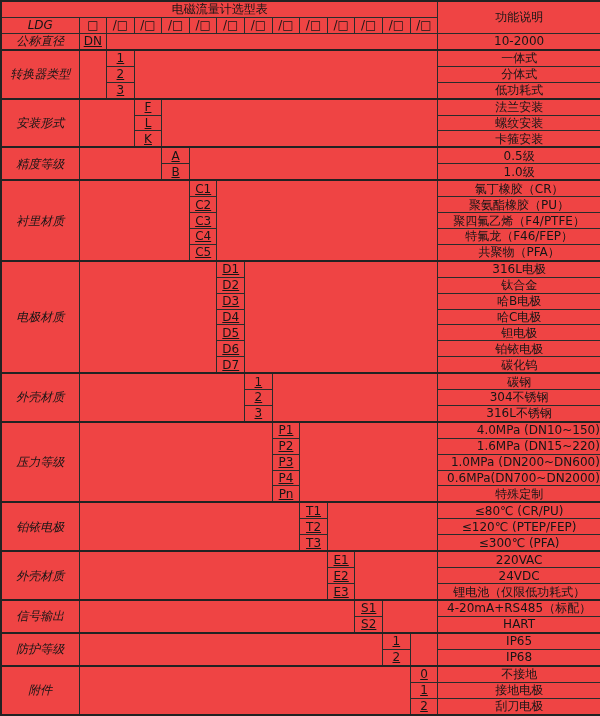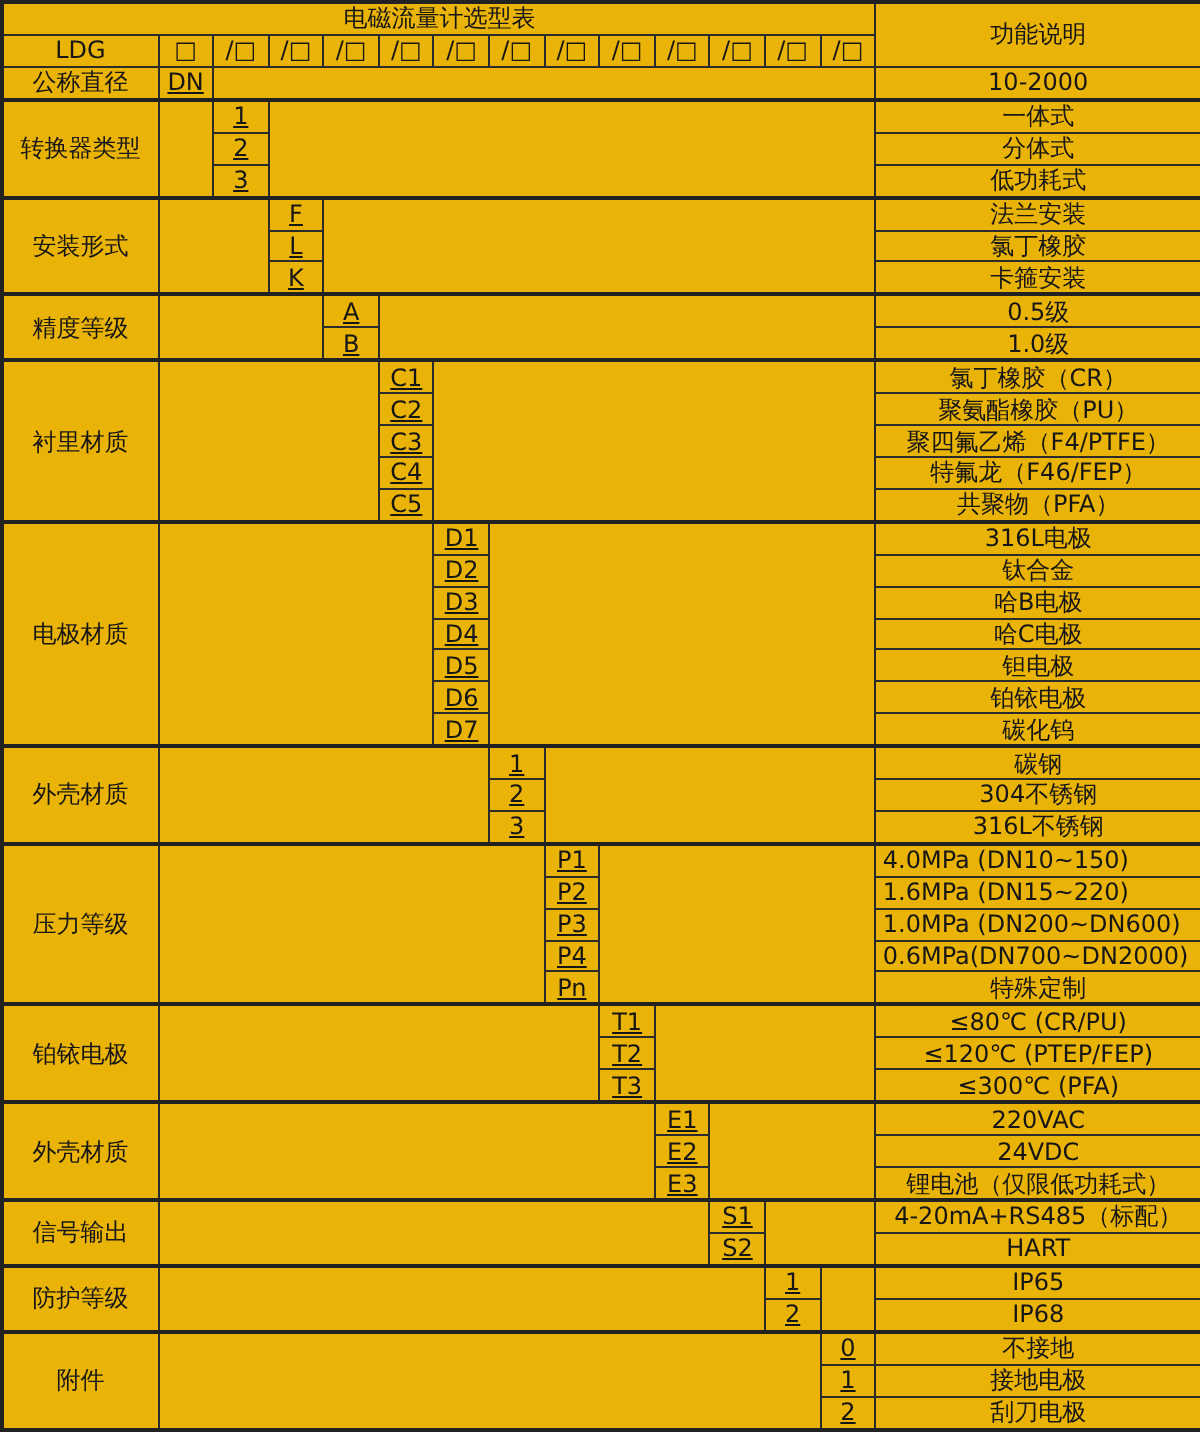--- a/index.html
+++ b/index.html
@@ -3,21 +3,21 @@
 <meta charset="utf-8">
 <style>
   html, body {
     margin: 0;
     padding: 0;
     background: #ffffff;
   }
   #page {
     width: 600px;
     height: 716px;
-    background: #eab308;
+    background: #ef4444;
     overflow: hidden;
   }
   table.sel {
     width: 600px;
     height: 716px;
     border-collapse: collapse;
     table-layout: fixed;
     font-family: "DejaVu Sans", sans-serif;
     color: #161616;
   }
@@ -33,38 +33,39 @@
     overflow: hidden;
   }
   td.title-cell {
     font-size: 13.5px;
   }
   td.desc-head {
     font-size: 13.5px;
   }
   td.lbl {
     font-size: 13.5px;
+    font-style: italic;
   }
   td.ldg-lbl {
     text-align: left;
     padding-left: 12px;
     font-size: 12.5px;
   }
   td.box {
     font-size: 12.5px;
   }
   td.code {
     font-size: 11.5px;
     text-decoration: underline;
   }
   td.desc {
     font-size: 12px;
   }
   td.desc.left {
-    text-align: left;
+    text-align: right;
     padding-left: 3px;
   }
   tr.gs td, td.gs {
     border-top: 2px solid #222222;
   }
   table.sel {
     border: 2px solid #222222;
   }
 </style>
 </head>
@@ -133,21 +134,21 @@
         </tr>
         <tr class="gs">
           <td class="lbl" rowspan="3">安装形式</td>
           <td colspan="2" rowspan="3"></td>
           <td class="code">F</td>
           <td colspan="10" rowspan="3"></td>
           <td class="desc">法兰安装</td>
         </tr>
         <tr>
           <td class="code">L</td>
-          <td class="desc">氯丁橡胶</td>
+          <td class="desc">螺纹安装</td>
         </tr>
         <tr>
           <td class="code">K</td>
           <td class="desc">卡箍安装</td>
         </tr>
         <tr class="gs">
           <td class="lbl" rowspan="2">精度等级</td>
           <td colspan="3" rowspan="2"></td>
           <td class="code">A</td>
           <td colspan="9" rowspan="2"></td>

